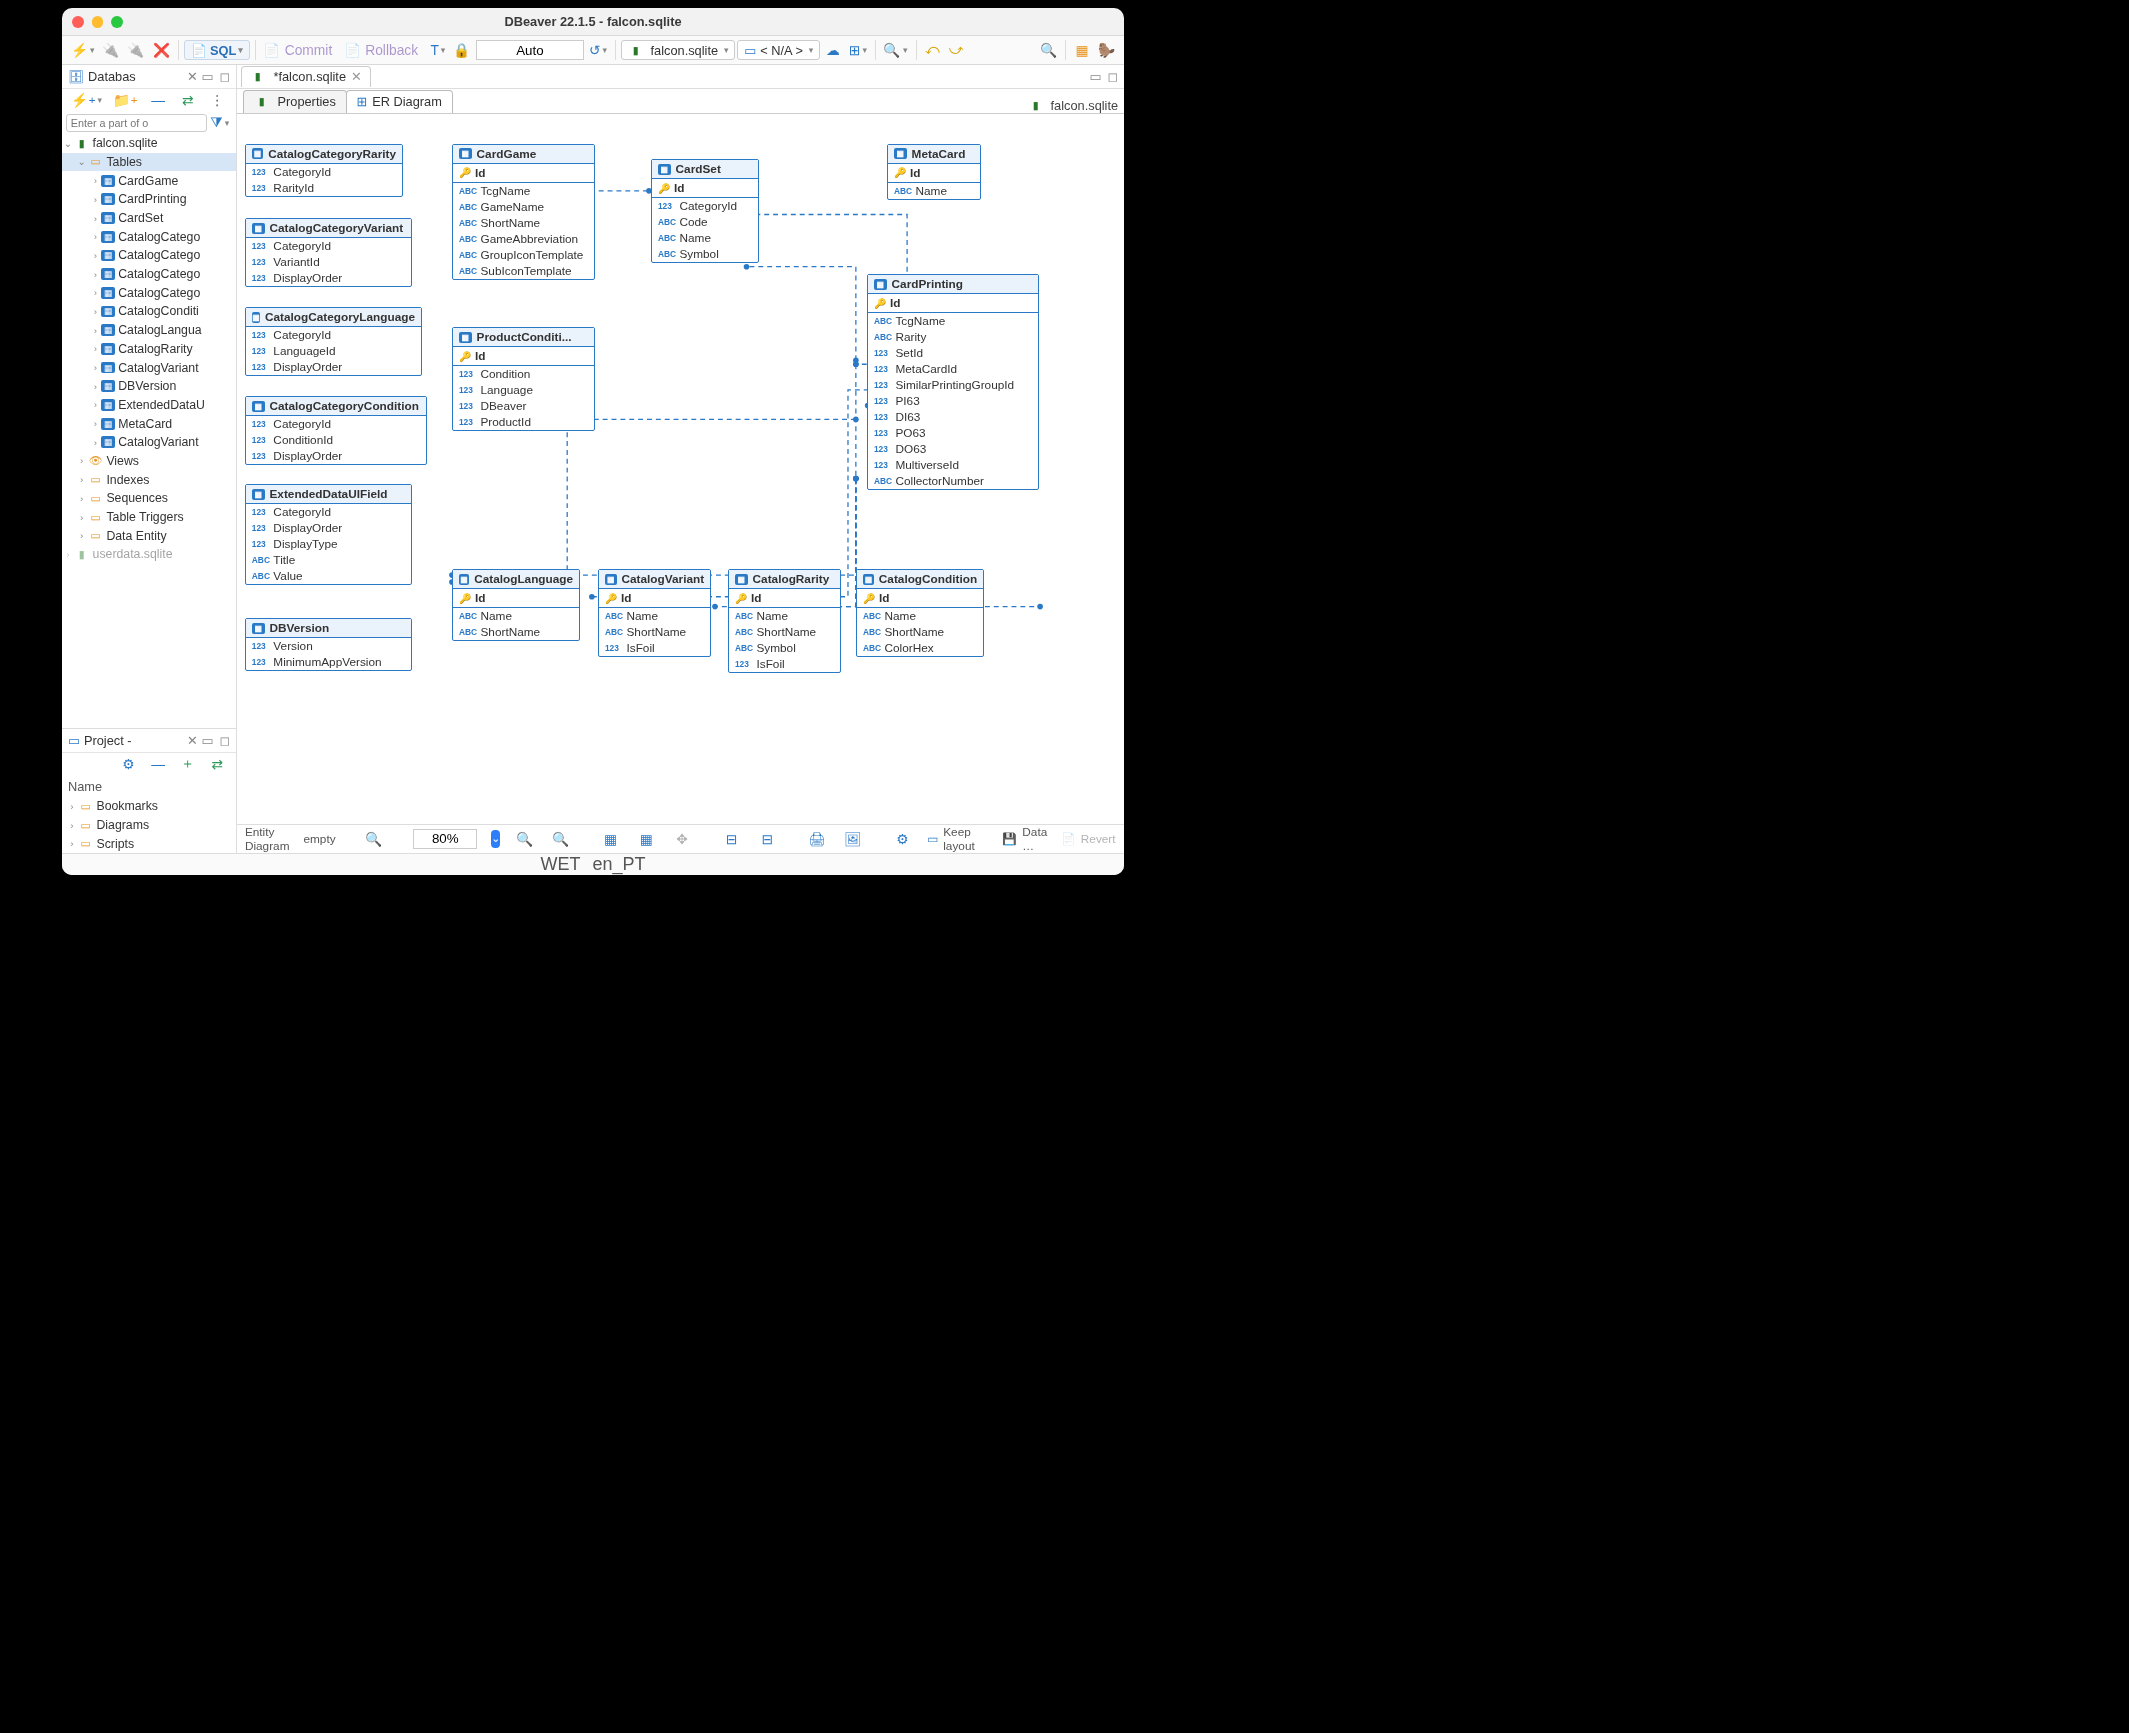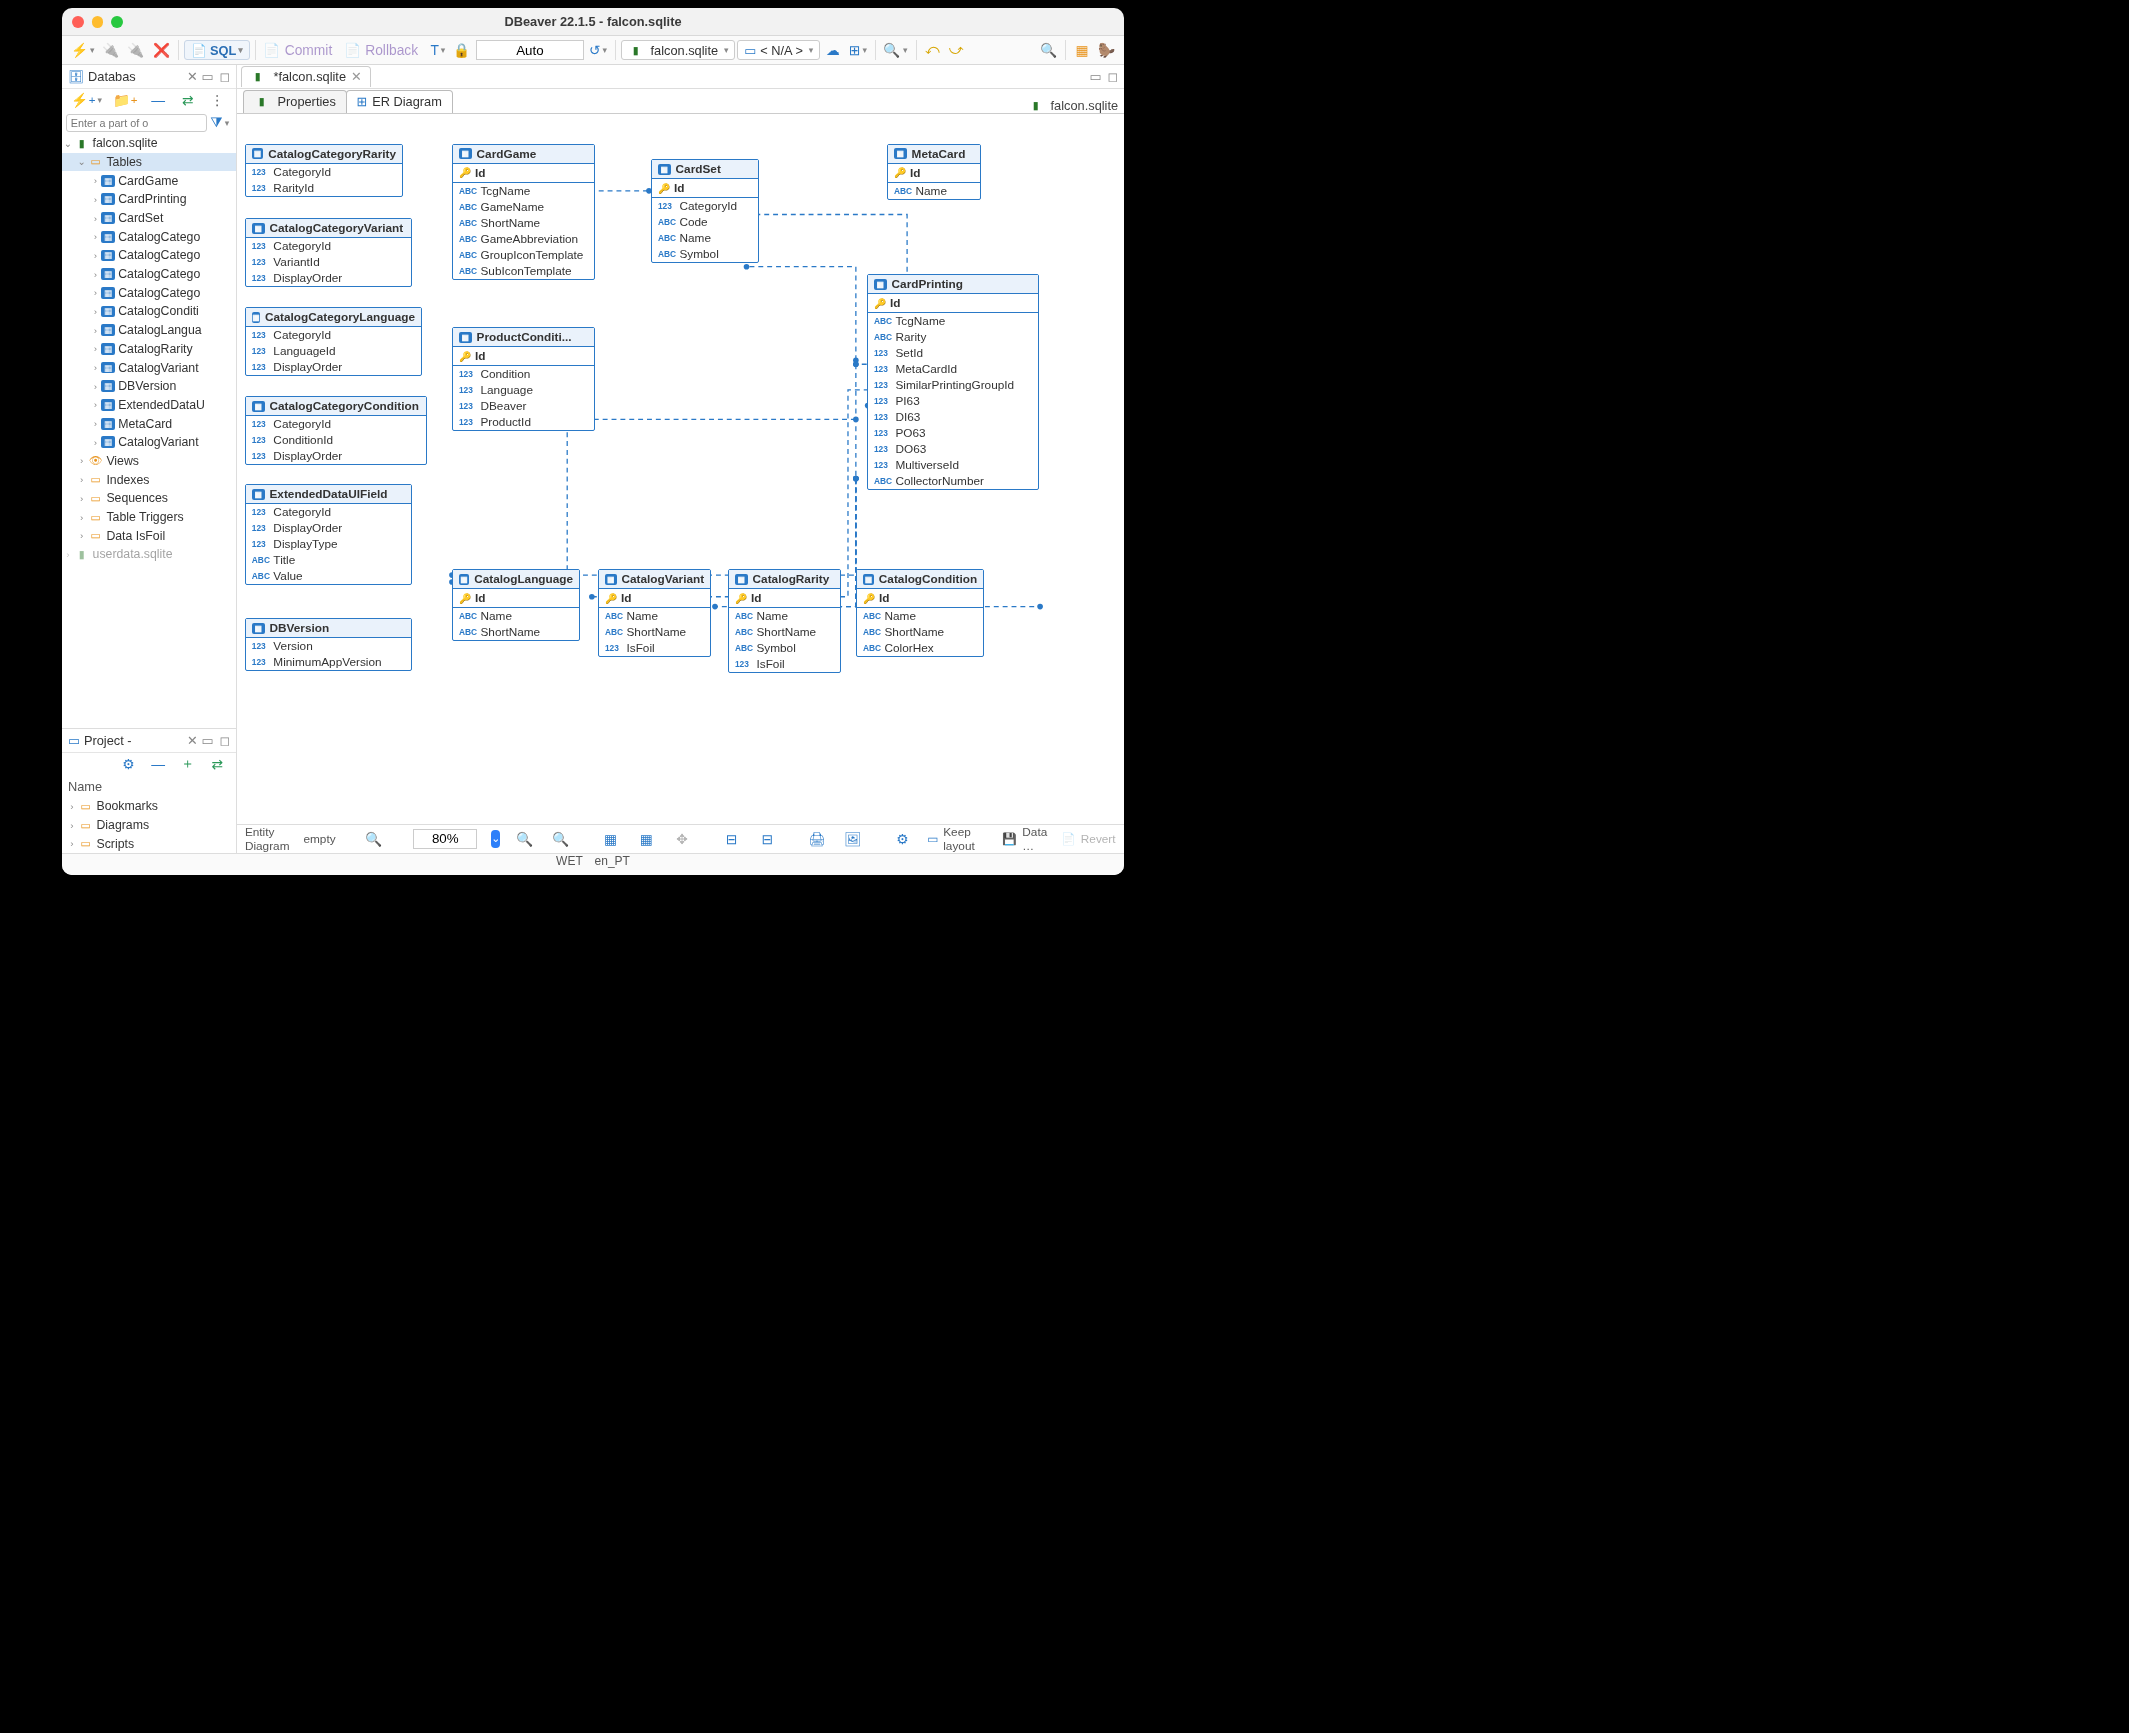--- a/index.html
+++ b/index.html
@@ -55,21 +55,21 @@
   .entity .ehdr .eic{background:#2a79c7;color:#fff;border-radius:2px;width:12.8px;height:10.8px;font-size:7.9px;display:inline-flex;align-items:center;justify-content:center;}
   .entity .eid{border-bottom:1.5px solid #2a79c7;padding:2px 5.9px;display:flex;align-items:center;gap:3.9px;font-weight:bold;}
   .entity .col{padding:1px 5.9px;display:flex;align-items:center;gap:3.9px;}
   .tag{font-size:8.4px;font-weight:bold;color:#2a79c7;width:17.7px;display:inline-block;}
   .keyic{color:#1e7fc7;font-size:9.9px;}
   .footbar{height:29.6px;border-top:1px solid #ddd;display:flex;align-items:center;padding:0 7.9px;gap:14px;font-size:11.8px;color:#555;}
   .footbar .grp{display:flex;align-items:center;gap:4.9px;}
   .footbar .sepv{width:1px;height:17.7px;background:#ddd;}
   .zoombox{width:64px;height:19.7px;border:1px solid #ccc;text-align:center;}
   .bluetag{background:#2d7ff9;color:#fff;border-radius:3.9px;width:17.7px;height:17.7px;display:inline-flex;align-items:center;justify-content:center;font-size:10.8px;}
-  .statusbar{height:21.7px;border-top:1px solid #ddd;background:#fafafa;display:flex;justify-content:center;gap:11.8px;font-size:12px;color:#555;}
+  .statusbar{height:21.7px;border-top:1px solid #ddd;background:#fafafa;display:flex;align-items:center;justify-content:center;gap:11.8px;font-size:18px;color:#555;}
   .faded{opacity:.45;}
   .orange{color:#e8931c;}
   .green{color:#2a9858;}
   .blue{color:#2a79c7;}
   .yellow{color:#d6a500;}
 </style>
 </head>
 <body>
 
 <div class="window">
@@ -273,21 +273,21 @@
             <div class="node">
               <span class="sp" style="width:13.8px"></span>
               <span class="tw">›</span>
               <span class="ic fold">▭</span>
               <span>Table Triggers</span>
             </div>
             <div class="node">
               <span class="sp" style="width:13.8px"></span>
               <span class="tw">›</span>
               <span class="ic fold">▭</span>
-              <span>Data IsFoil</span>
+              <span>Data Entity</span>
             </div>
           </div>
         <div class="node faded">
             <span class="tw">›</span>
             <span class="ic db">▮</span>
             <span>userdata.sqlite</span>
           </div>
       </div>
 
       <div class="projpanel">

